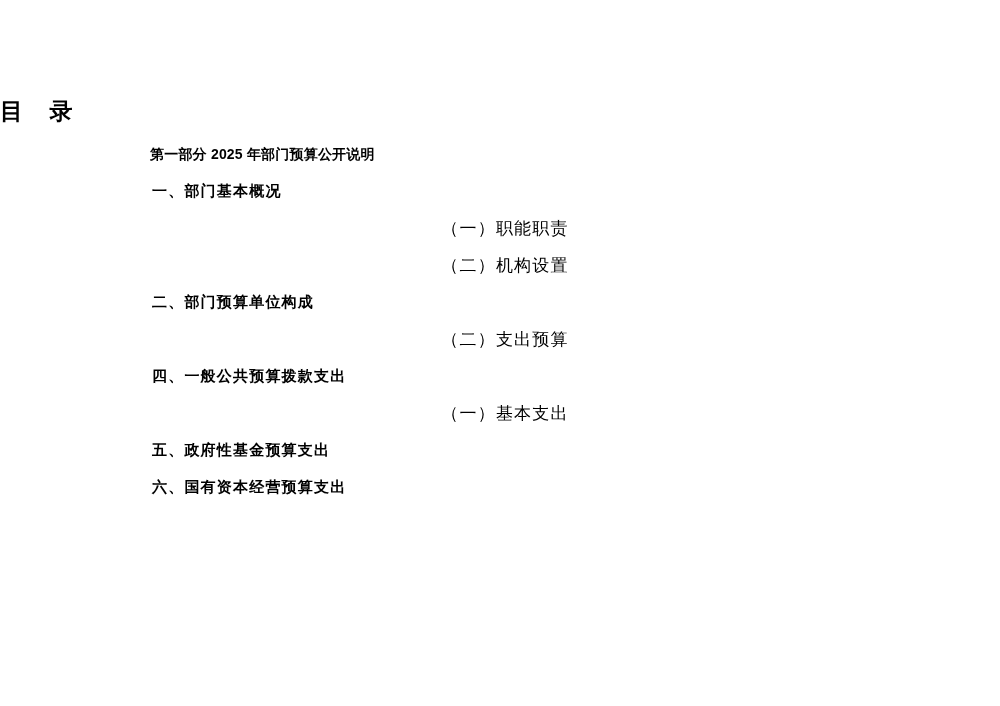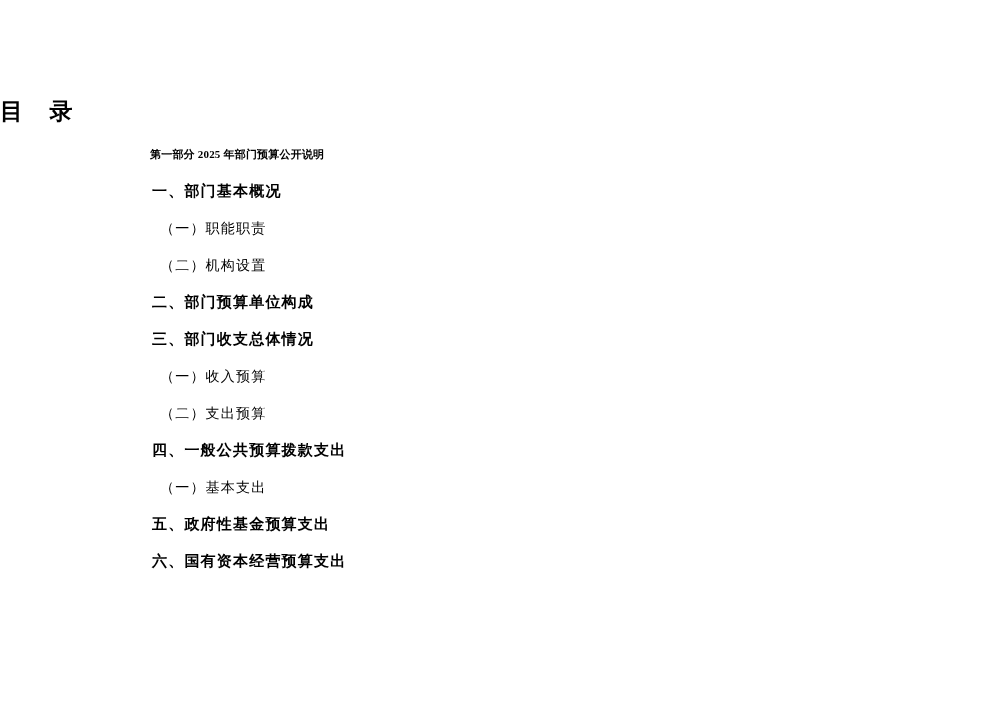--- a/index.html
+++ b/index.html
@@ -40,62 +40,61 @@
     position: absolute;
     top: 136px;
     left: 150px;
     width: 700px;
   }
   .toc-line {
     white-space: nowrap;
   }
   
   .lvl0 {
-    font-family: Liberation Serif, serif;
+    font-family: Liberation Sans, sans-serif;
     font-weight: bold;
-    font-size: 11px;
+    font-size: 14px;
     line-height: 37px;
     letter-spacing: 0.2px;
     padding-left: 0px;
   }
   .lvl1 {
     font-family: "DejaVu Sans", sans-serif;
     font-weight: bold;
     font-size: 15px;
     line-height: 37px;
     letter-spacing: 1.2px;
     padding-left: 2px;
   }
   
   .lvl2 {
     font-family: "DejaVu Serif", serif;
     font-weight: normal;
-    font-size: 14px;
+    font-size: 17px;
     line-height: 37px;
     letter-spacing: 1.2px;
     padding-left: 10px;
+    text-align: center;
   }
 </style>
 </head>
 <body>
 
 <div class="page">
 
   <div class="doc-title">
     <span>目</span><span class="gap"></span><span>录</span>
   </div>
 
   <div class="toc">
       <div class="toc-line lvl0">第一部分 2025 年部门预算公开说明</div>
       <div class="toc-line lvl1">一、部门基本概况</div>
       <div class="toc-line lvl2">（一）职能职责</div>
       <div class="toc-line lvl2">（二）机构设置</div>
       <div class="toc-line lvl1">二、部门预算单位构成</div>
-      <div class="toc-line lvl1">三、部门收支总体情况</div>
-      <div class="toc-line lvl2">（一）收入预算</div>
       <div class="toc-line lvl2">（二）支出预算</div>
       <div class="toc-line lvl1">四、一般公共预算拨款支出</div>
       <div class="toc-line lvl2">（一）基本支出</div>
       <div class="toc-line lvl1">五、政府性基金预算支出</div>
       <div class="toc-line lvl1">六、国有资本经营预算支出</div>
     </div>
 
 </div>
 
 </body></html>

